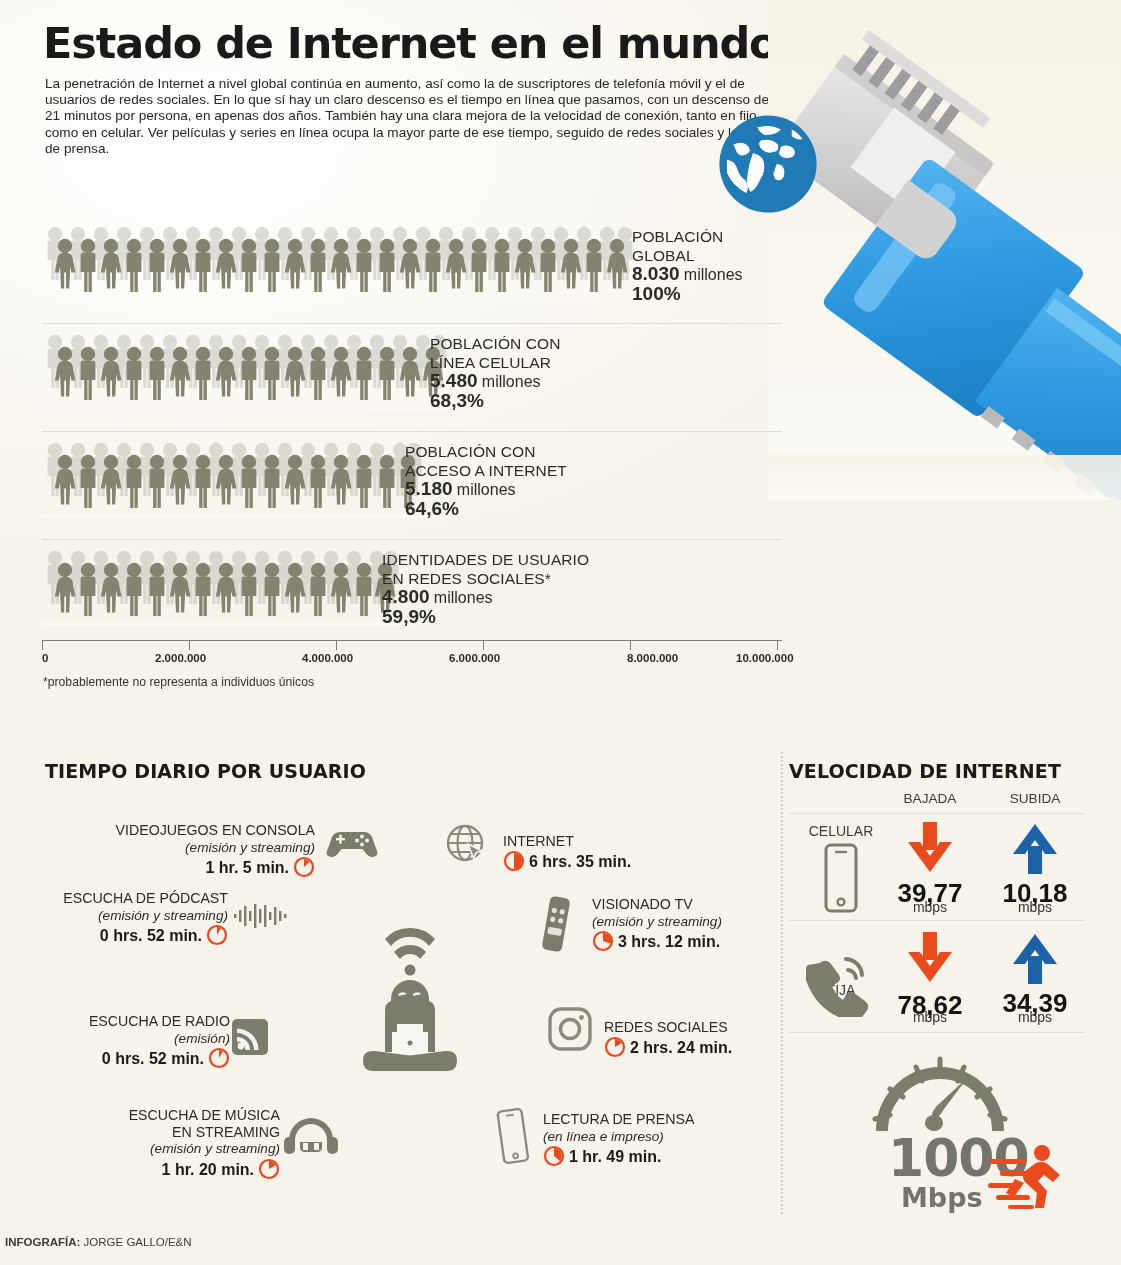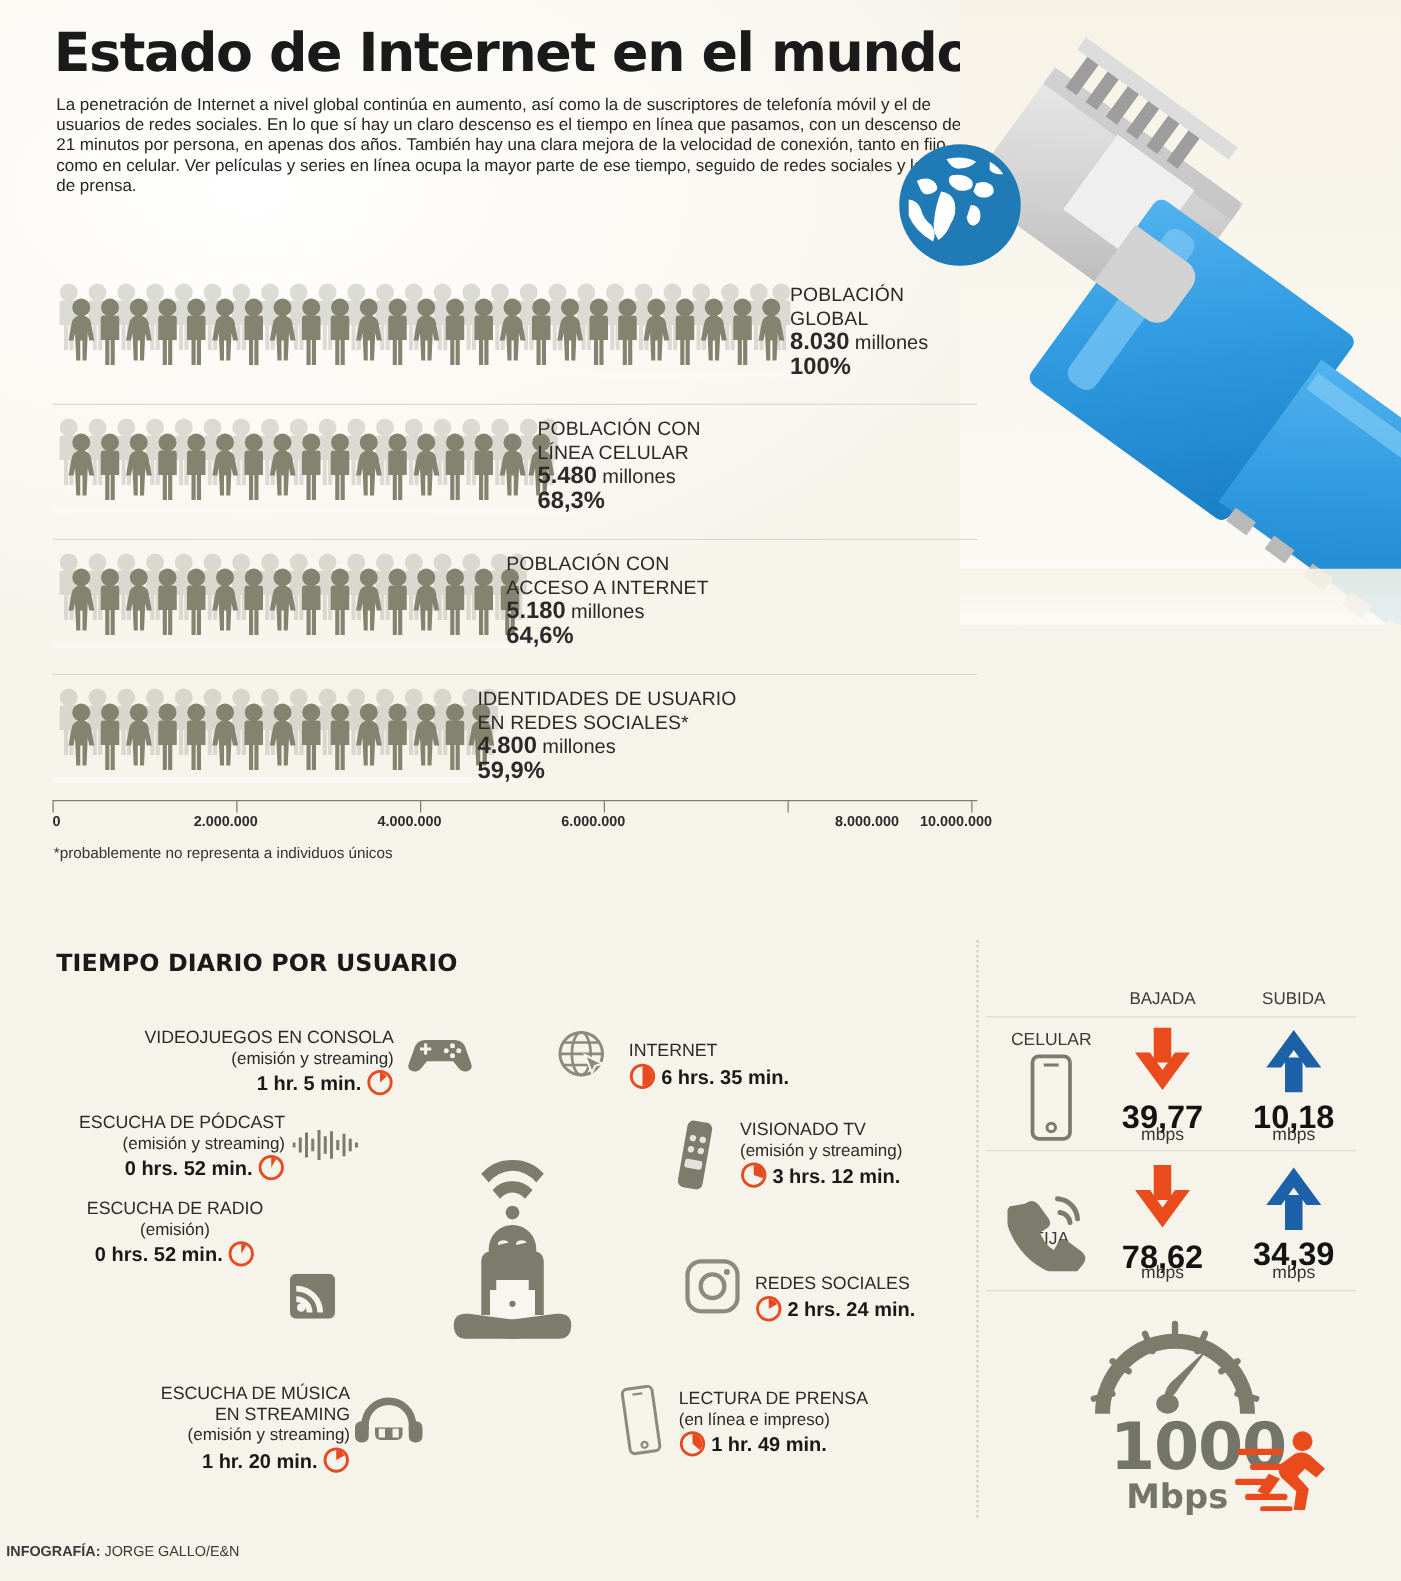--- a/index.html
+++ b/index.html
@@ -46,21 +46,21 @@
   .axis-line{position:relative;height:9px;border-top:1.6px solid #7d7b73;}
   .tick{position:absolute;top:0;width:1.4px;height:9px;background:#7d7b73;}
   .axis-lbl{position:absolute;top:11px;font-size:11.5px;font-weight:bold;color:#2a2a2a;white-space:nowrap;}
   .footnote{position:absolute;left:43px;top:675px;font-size:12.2px;color:#333;}
   
   .sect-title{
     position:absolute;font-size:19px;font-weight:bold;letter-spacing:.1px;
     font-family:"DejaVu Sans","Liberation Sans",sans-serif;color:#1a1a1a;
   }
   .time-item{position:absolute;font-size:14.2px;line-height:16.5px;color:#2a2a2a;}
-  .time-item .sub{font-size:13.6px;}
+  .time-item .sub{font-size:13.6px;font-style:italic;}
   .time-item .val{font-weight:bold;font-size:16px;color:#1a1a1a;}
   .ta-r{text-align:right;}
   .ta-l{text-align:left;}
   .pie{display:inline-block;vertical-align:-5px;}
   
   .divider-dotted{position:absolute;left:781px;top:752px;width:0;height:462px;
      border-left:2px dotted #d3d1c8;}
   .sp-hdr{font-size:13.6px;color:#3a3a3a;text-align:center;}
   .sp-rowline{position:absolute;left:789px;width:296px;height:1px;background:#dedcd4;}
   .sp-num{font-size:26px;font-weight:bold;color:#141414;text-align:center;}
@@ -709,21 +709,21 @@
       <div class="tick" style="left:0px;"></div>
       <div class="tick" style="left:147px;"></div>
       <div class="tick" style="left:294px;"></div>
       <div class="tick" style="left:441px;"></div>
       <div class="tick" style="left:588px;"></div>
       <div class="tick" style="left:735px;"></div>
       <div class="axis-lbl" style="left:0px;">0</div>
       <div class="axis-lbl" style="left:113px;">2.000.000</div>
       <div class="axis-lbl" style="left:260px;">4.000.000</div>
       <div class="axis-lbl" style="left:407px;">6.000.000</div>
-      <div class="axis-lbl" style="left:582px;padding-left:44px;">8.000.000</div>
+      <div class="axis-lbl" style="left:541px;padding-left:44px;">8.000.000</div>
       <div class="axis-lbl" style="left:694px;">10.000.000</div>
     </div>
   </div>
   <div class="footnote">*probablemente no representa a individuos únicos</div>
 
   <div class="sect-title" style="left:45px;top:760px;">TIEMPO DIARIO POR USUARIO</div>
 
   <div style="position:absolute;left:345px;top:900px;width:130px;height:185px;">
     <svg width="130" height="185" viewBox="0 0 130 185" fill="#7b7c6c">
       <path d="M65 28 a33 33 0 0 0 -25 11 l6 7 a24 24 0 0 1 38 0 l6 -7 a33 33 0 0 0 -25 -11z"></path>
@@ -790,21 +790,21 @@
         <rect x="20" y="1" width="2.4" height="24"></rect>
         <rect x="25" y="6" width="2.4" height="14"></rect>
       <rect x="30" y="2" width="2.4" height="22"></rect>
         <rect x="35" y="9" width="2.4" height="8"></rect>
         <rect x="40" y="4" width="2.4" height="18"></rect>
       <rect x="45" y="8" width="2.4" height="10"></rect>
         <rect x="50" y="11" width="2.4" height="4"></rect>
     </svg>
   </div>
 
-  <div class="time-item ta-r" style="left:50px;top:959px;width:180px;text-align:center;">
+  <div class="time-item ta-r" style="left:50px;top:1013px;width:180px;">
     <span>ESCUCHA DE RADIO</span><br>
     <span class="sub">(emisión)</span><br>
     <span class="val">0 hrs. 52 min.</span>
     <span class="pie">
       <svg width="22" height="22" viewBox="0 0 22 22">
           <circle cx="11" cy="11" r="9" fill="none" stroke="#e8491f" stroke-width="2.2"></circle>
           <path d="M11 11 L11 3 A8 8 0 0 1 15 4.2 Z" fill="#e8491f"></path>
         </svg>
     </span>
   </div>
@@ -923,20 +923,21 @@
       <svg width="22" height="22" viewBox="0 0 22 22">
           <circle cx="11" cy="11" r="9" fill="none" stroke="#e8491f" stroke-width="2.2"></circle>
           <path d="M11 11 L11 3 A8 8 0 0 1 16.9 16 Z" fill="#e8491f"></path>
         </svg>
     </span>
     <span class="val">1 hr. 49 min.</span>
   </div>
 
   <div class="divider-dotted"></div>
 
+  <div class="sect-title" style="left:789px;top:760px;">VELOCIDAD DE INTERNET</div>
 
   <div class="sp-hdr" style="position:absolute;left:880px;top:791px;width:100px;">BAJADA</div>
   <div class="sp-hdr" style="position:absolute;left:985px;top:791px;width:100px;">SUBIDA</div>
 
   <div class="sp-rowline" style="top:813px;"></div>
   <div class="sp-rowline" style="top:920px;"></div>
   <div class="sp-rowline" style="top:1032px;"></div>
 
   <div class="sp-cat" style="position:absolute;left:791px;top:823px;width:100px;">CELULAR</div>
   <div style="position:absolute;left:816px;top:843px;width:50px;height:70px;">

